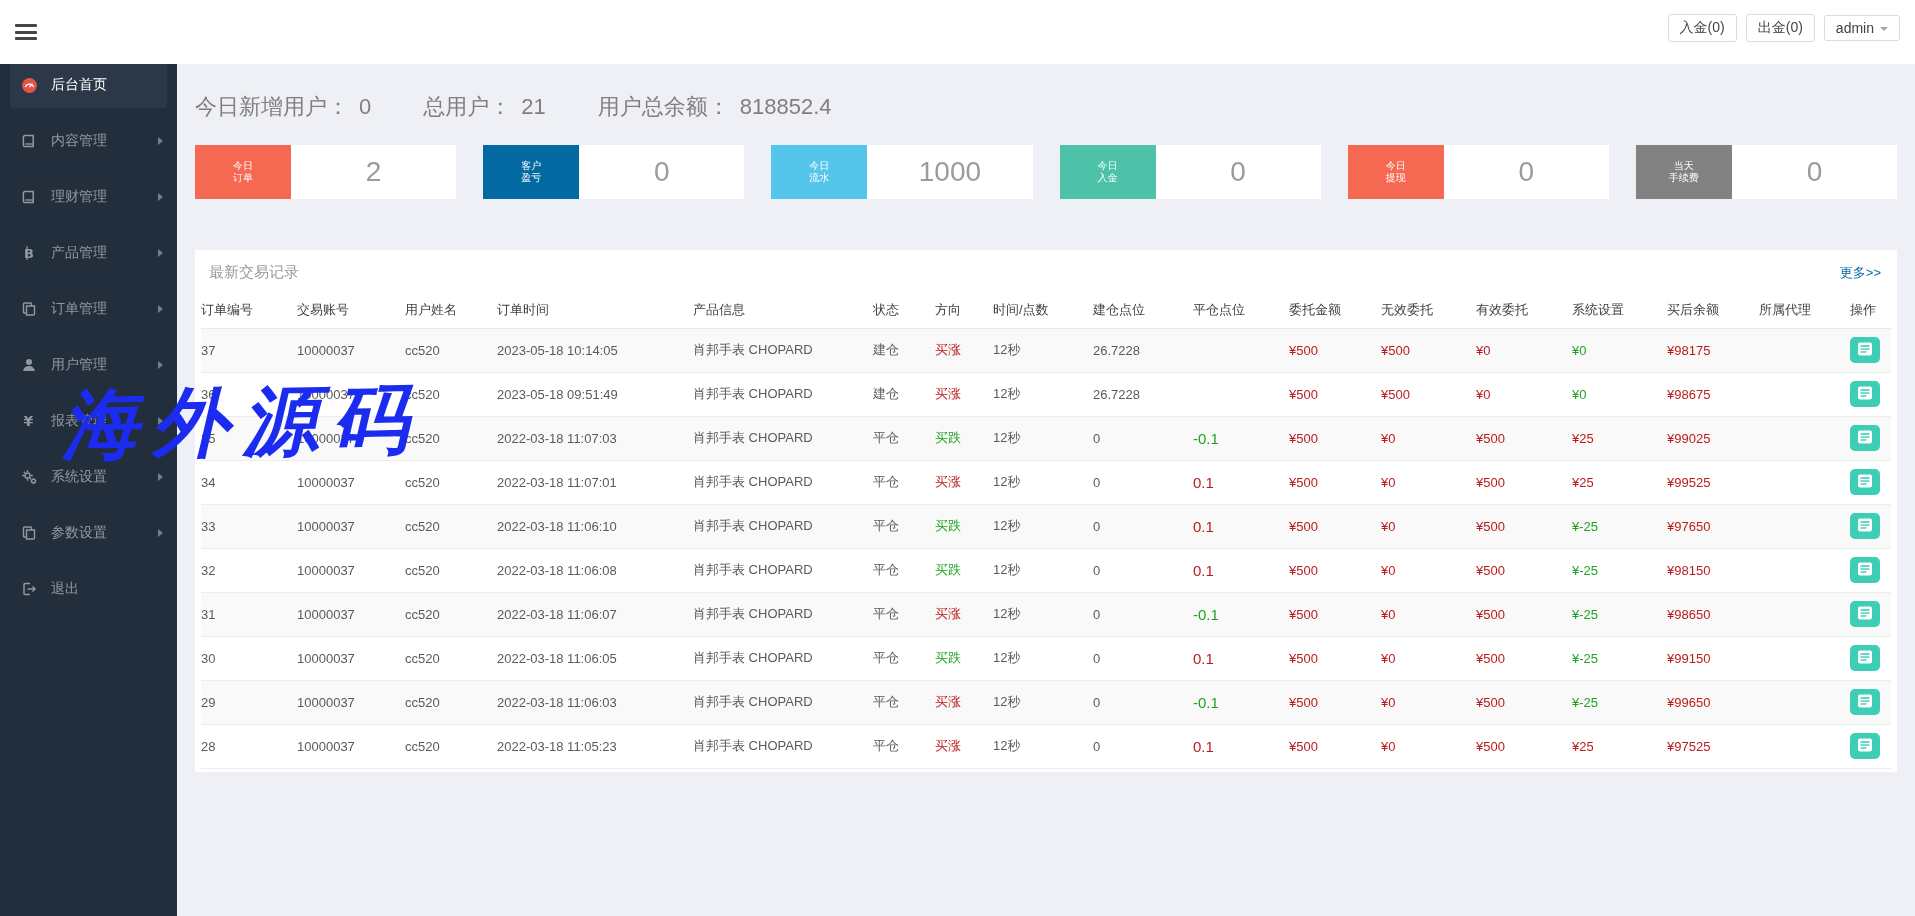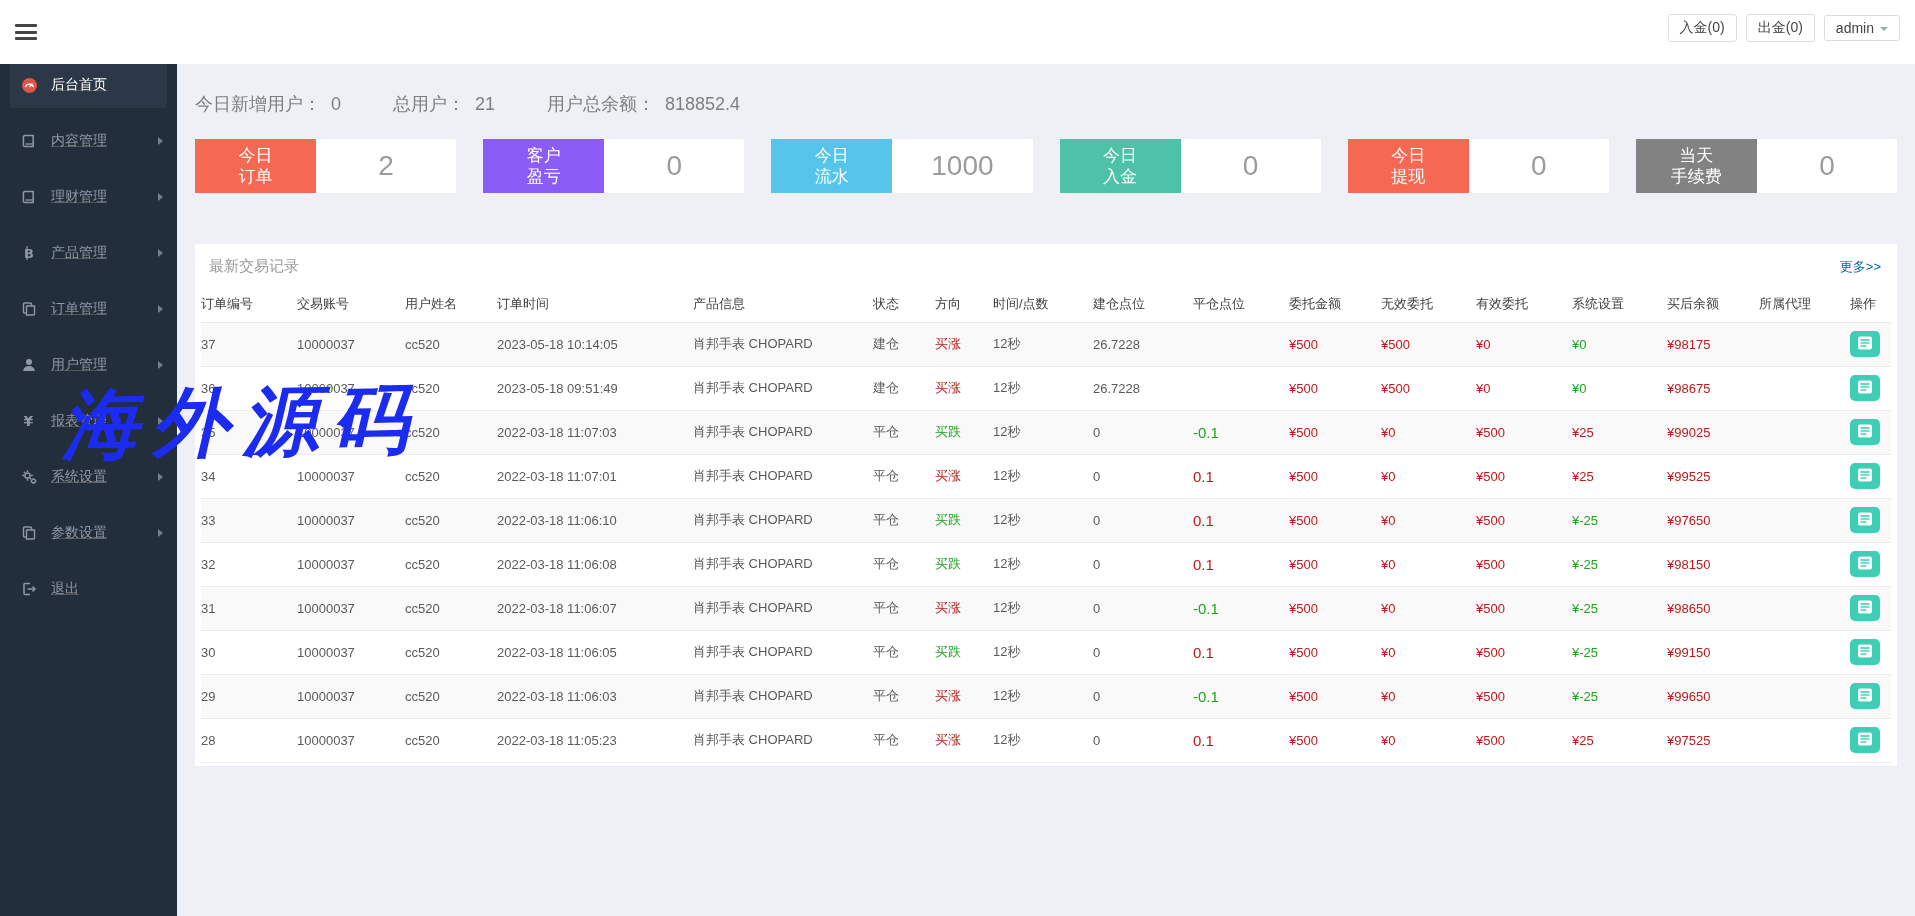--- a/index.html
+++ b/index.html
@@ -12,35 +12,35 @@
   .topbar { position:absolute; top:0; left:0; right:0; height:64px; background:#fff;
             display:flex; align-items:center; justify-content:space-between; padding:0 15px; z-index:20;}
   .hamburger { width:22px; height:16px; display:flex; flex-direction:column; justify-content:space-between; cursor:pointer; }
   .hamburger span { display:block; height:3px; background:#454545; border-radius:1px; }
   .topbar-right { display:flex; align-items:center; gap:9px; margin-top:-8px; }
   .tb-btn { background:#fff; border:1px solid #dcdcdc; border-radius:3px; padding:4px 11px;
             font-size:14px; color:#444; cursor:pointer; font-family:inherit; display:flex; align-items:center; gap:6px;}
   .caret { width:0; height:0; border-left:4px solid transparent; border-right:4px solid transparent;
            border-top:4px solid #9aa; display:inline-block; margin-top:2px;}
   
-  .sidebar { position:absolute; top:46px; left:0; width:177px; bottom:0; background:#232e3d; z-index:15; padding-top:16px;text-decoration:underline;}
+  .sidebar { position:absolute; top:46px; left:0; width:177px; bottom:0; background:#232e3d; z-index:15; padding-top:16px;}
   .side-item { height:46px; margin:0 10px 10px 10px; display:flex; align-items:center; padding:0 10px;
                color:#8f98a3; font-size:14px; border-radius:4px; position:relative; cursor:pointer;}
   .side-item.active { background:#2c3847; color:#fff; }
   .side-item .ico { width:18px; height:16px; margin-right:13px; display:flex; align-items:center; justify-content:center; flex:none;}
   .side-item .arrow { position:absolute; right:4px; width:0; height:0;
                       border-top:4.5px solid transparent; border-bottom:4.5px solid transparent; border-left:5px solid #71808f;}
   
   .content { position:absolute; left:177px; top:46px; right:0; bottom:0; padding:0 18px; }
-  .stats { margin-top:46px; display:flex; gap:52px; font-size:18px; color:#7f7f7f; align-items:baseline;}
+  .stats { margin-top:46px; display:flex; gap:52px; font-size:22px; color:#7f7f7f; align-items:baseline;}
   .stats .seg { display:flex; align-items:baseline; }
   .stats .val { margin-left:10px; }
   .cards { margin-top:23px; display:flex; gap:27px; }
   .card { width:264px; height:54px; display:flex; background:#fff; }
-  .card .tag { width:121px; color:#fff; font-size:17px; display:flex; flex-direction:column;
+  .card .tag { width:96px; color:#fff; font-size:10px; display:flex; flex-direction:column;
                align-items:center; justify-content:center; line-height:1.25; text-align:center;}
   .card .num { flex:1; display:flex; align-items:center; justify-content:center; font-size:28px; color:#9b9b9b;}
   
   .panel { margin-top:51px; background:#fff; padding-bottom:3px; }
   .panel-head { display:flex; justify-content:space-between; align-items:center; padding:12px 16px 9px 14px; height:42px;}
   .panel-title { font-size:15px; color:#9a9a9a; }
   .more-link { font-size:13px; text-decoration:none; cursor:pointer; }
   table { border-collapse:collapse; table-layout:fixed; width:calc(100% - 12px); margin:0 6px; }
   th { height:36px; font-size:13px; font-weight:400; color:#3f3f3f; text-align:left; padding:0 4px 0 0;
        border-bottom:1px solid #e9e9e9; overflow:hidden; white-space:nowrap;}
@@ -215,21 +215,21 @@
 
   <div class="cards" id="cards">
       <div class="card">
         <div class="tag" style="background:#f56953">
           <span>今日</span>
           <span>订单</span>
         </div>
         <div class="num">2</div>
       </div>
       <div class="card">
-        <div class="tag" style="background:#8b5cf6">
+        <div class="tag" style="background:#0369a1">
           <span>客户</span>
           <span>盈亏</span>
         </div>
         <div class="num">0</div>
       </div>
       <div class="card">
         <div class="tag" style="background:#55c5ec">
           <span>今日</span>
           <span>流水</span>
         </div>

